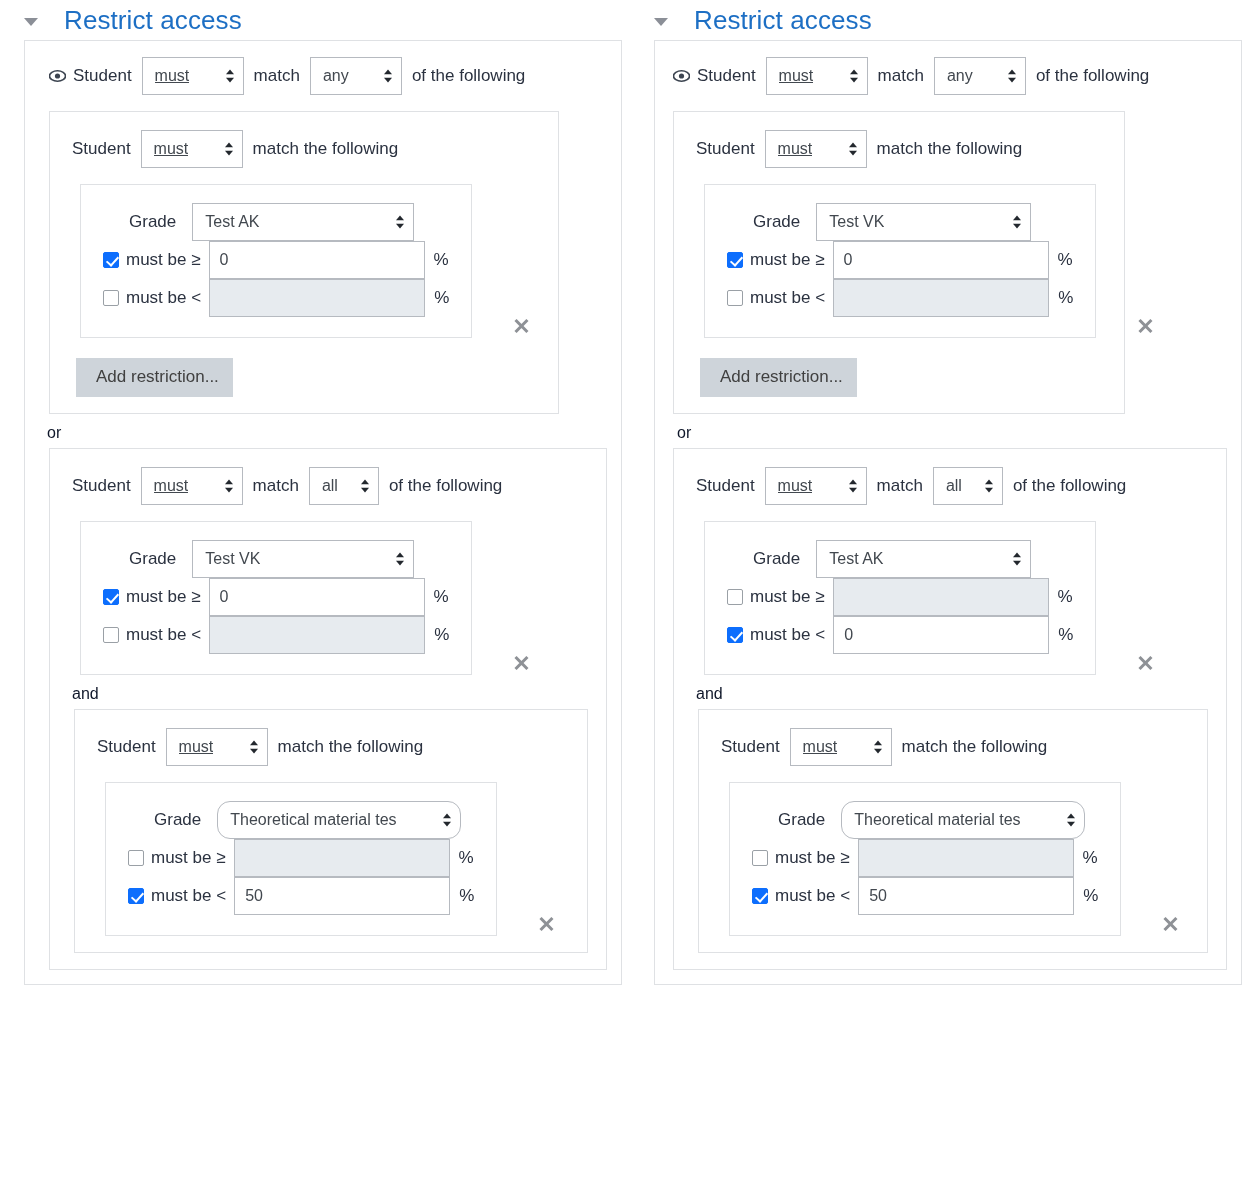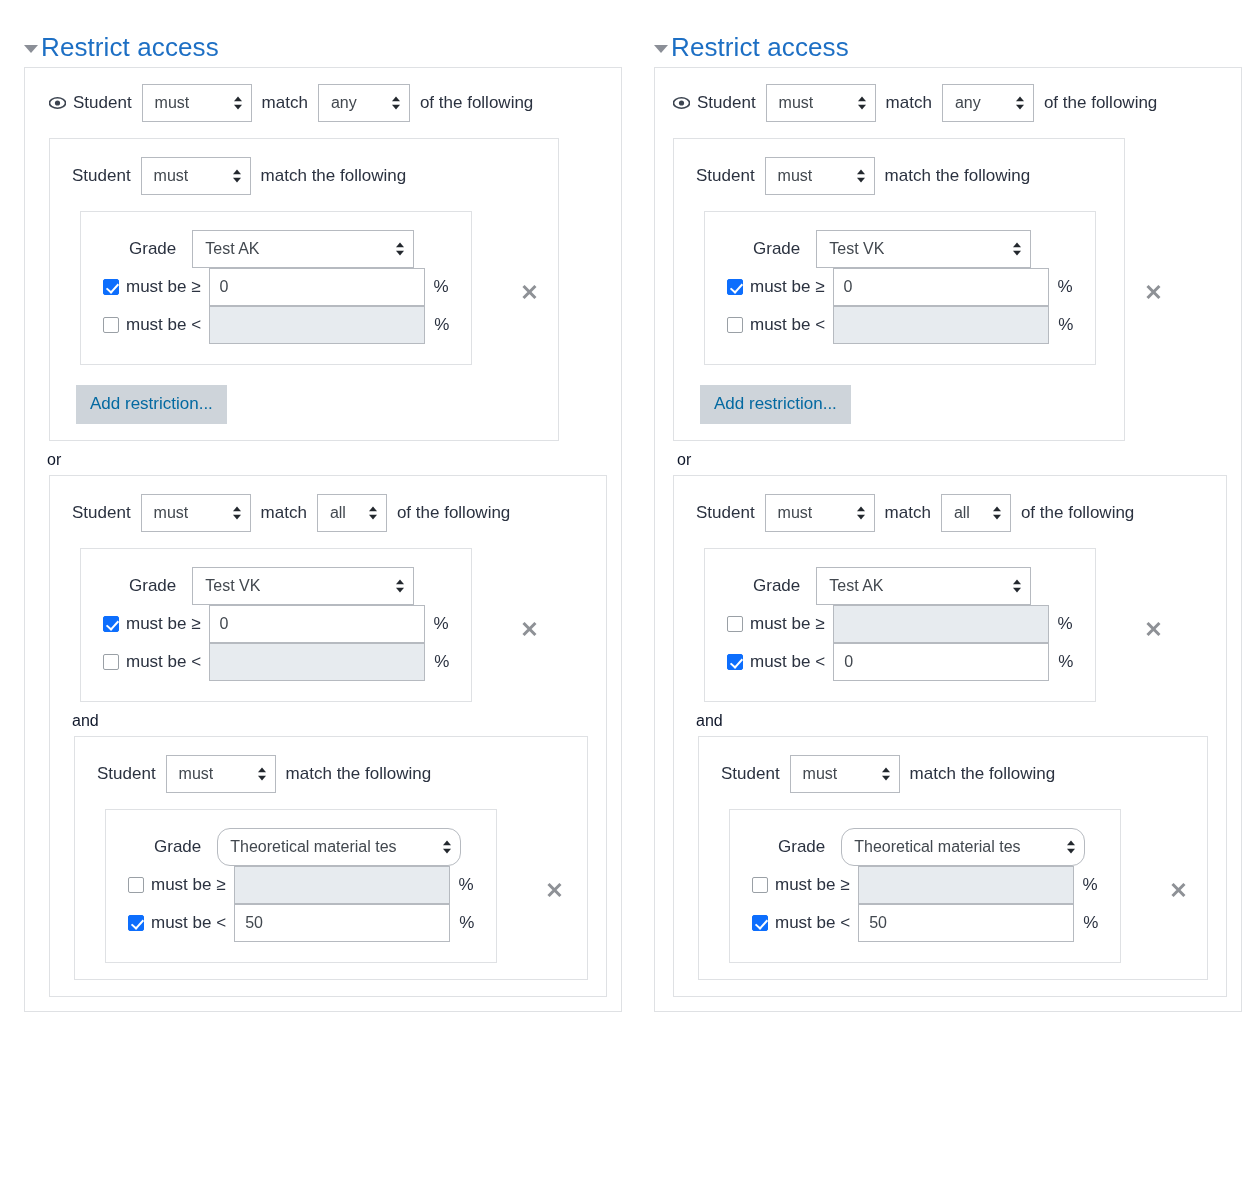--- a/index.html
+++ b/index.html
@@ -13,24 +13,23 @@
   }
   .page { position: relative; width: 1260px; height: 1183px; display: flex; }
 
   .panel { position: relative; }
   .panel-left  { width: 640px; }
   .panel-right { width: 620px; }
 
   
   .section-head {
     display: flex; align-items: center;
-    gap: 3px;
+    gap: 26px;
     padding-left: 24px;
     height: 40px;
-    margin-top: 27px;
   }
   .caret {
     width: 0; height: 0;
     border-left: 7px solid transparent;
     border-right: 7px solid transparent;
     border-top: 8px solid #8b8f97;
     flex: 0 0 auto;
     margin-top: 3px;
   }
   .section-title {
@@ -77,33 +76,33 @@
     color: #42484f;
     cursor: pointer;
     user-select: none;
   }
   .sel .lbl { overflow: hidden; text-overflow: clip; white-space: nowrap; display:block; }
   .sel-arrow {
     position: absolute; right: 8px; top: 50%;
     transform: translateY(-50%);
     width: 10px; height: 16px;
   }
-  .sel-must  { width: 110px; }
+  .sel-must  { width: 102px; text-decoration: underline; }
   .sel-any   { width: 92px;  padding-right: 22px; }
   .sel-all   { width: 70px;  padding-right: 36px; }
   .sel-grade { width: 222px; }
   .sel-grade-wide { width: 215px; }
   .sel-grade-trunc { width: 244px; padding-right: 24px; border-radius: 13px; }
 
   
   .mid-box { margin: 16px 0 0 24px; padding: 18px 0 16px 0; }
   .mid-row { padding-left: 22px; }
 
   
-  .cond-wrap { display: flex; align-items: center; gap: 8px; }
+  .cond-wrap { display: flex; align-items: flex-end; }
   .cond-box { margin: 16px 0 0 30px; padding: 18px 22px 20px 22px; }
 
   .grade-line { display: flex; align-items: center; gap: 16px; font-size: 17px; padding-left: 26px; }
   .grade-label { color: #2b3240; }
 
   .minmax { display: flex; align-items: center; gap: 0; font-size: 17px; }
   .minmax .cb-label { display: inline-flex; align-items: center; gap: 7px; margin-right: 8px; white-space: nowrap; }
 
   .cb {
     width: 16px; height: 16px;
@@ -147,24 +146,24 @@
     line-height: 1;
     cursor: pointer;
     user-select: none;
     flex: 0 0 auto;
   }
 
   .btn-add {
     margin: 20px 0 0 26px;
     background: #ced4da;
     border: none;
-    color: #0369a1;
+    color: #404040;
     font-size: 17px;
     font-family: "Liberation Sans", sans-serif;
-    padding: 9px 14px 10px 14px;
+    padding: 9px 14px 10px 20px;
     cursor: pointer;
   }
 
   .op { font-size: 16px; color: #0f172a; margin: 10px 0 0 22px; }
   .panel-right .op { margin-left: 22px; }
 </style>
 </head>
 <body>
 
 <div class="page">

